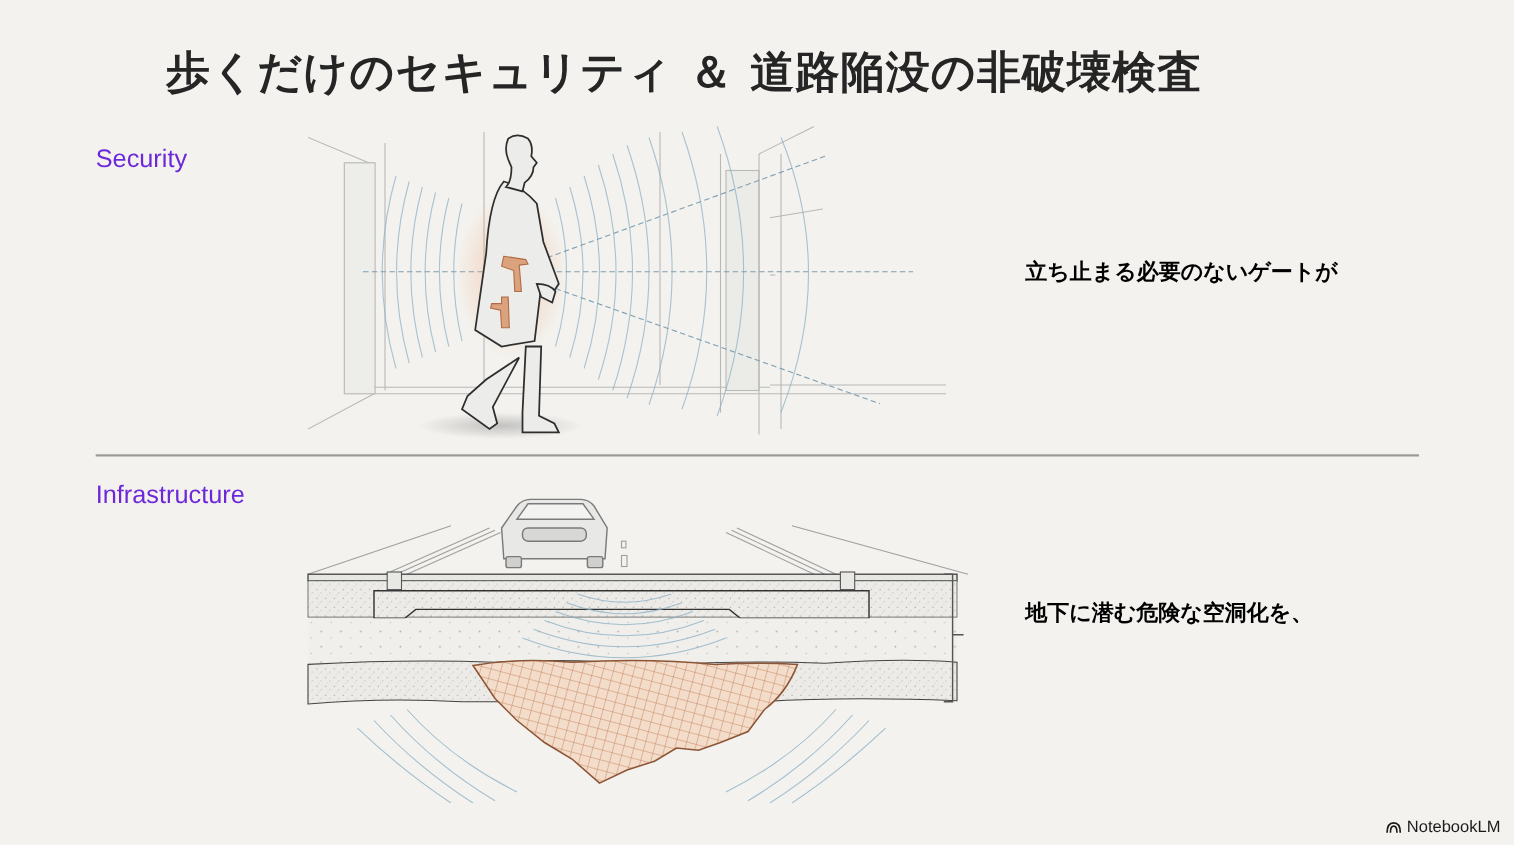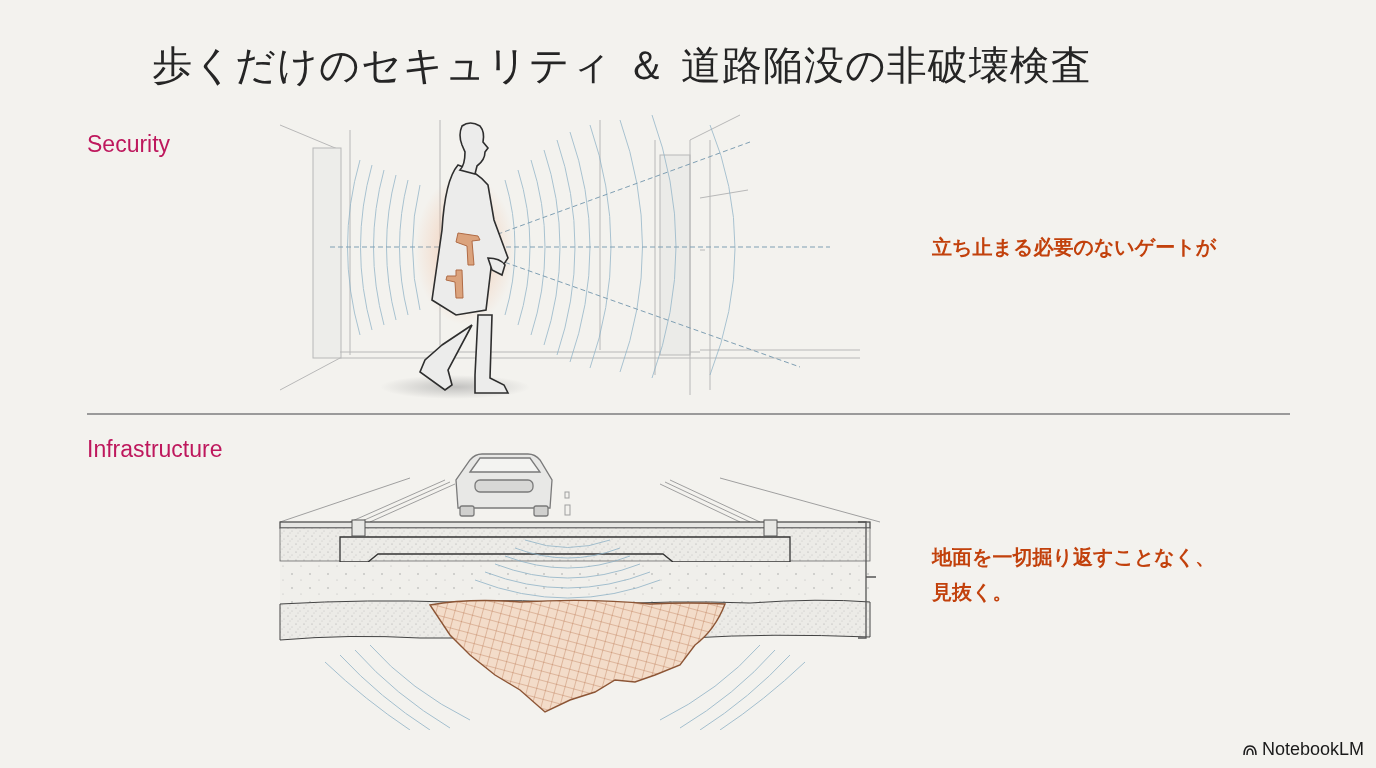--- a/index.html
+++ b/index.html
@@ -8,43 +8,43 @@
     background: #f3f2ee;
     font-family: "DejaVu Sans", "Liberation Sans", sans-serif;
     position: relative;
     color: #1c1c1c;
   }
   .slide { position: absolute; inset: 0; }
   .title {
     position: absolute; top: 38px; left: 0; width: 1244px;
     text-align: center;
     font-family: "DejaVu Serif", "Liberation Serif", serif;
-    font-weight: normal; font-size: 40px; letter-spacing: 1px;
+    font-weight: bold; font-size: 40px; letter-spacing: 1px;
     color: #252525;
   }
   .section-label {
     position: absolute; left: 87px;
     font-family: "Liberation Sans", "DejaVu Sans", sans-serif;
-    font-size: 23px; color: #be185d;
+    font-size: 23px; color: #6d28d9;
   }
   .caption {
     position: absolute; left: 932px;
     font-family: "DejaVu Sans", sans-serif;
-    font-weight: bold; font-size: 20px; line-height: 35px; color: #c2410c;
+    font-weight: bold; font-size: 20px; line-height: 35px; color: #000000; text-align: right;
   }
   .caption span { display: block; white-space: nowrap; }
   .divider {
     position: absolute; left: 87px; top: 413px; width: 1203px; height: 2px;
     background: #9a9a9a;
   }
   .illus { position: absolute; }
   .brand {
     position: absolute; right: 12px; bottom: 8px;
     display: flex; align-items: center; gap: 5px;
-    font-family: "Liberation Sans", sans-serif; font-size: 18px; color: #1a1a1a;
+    font-family: "Liberation Sans", sans-serif; font-size: 15px; color: #1a1a1a;
   }
   .brand svg { width: 14px; height: 12px; }
 </style>
 </head>
 <body>
 
 <div class="slide">
 
   <div class="title">歩くだけのセキュリティ ＆ 道路陥没の非破壊検査</div>
 
@@ -200,22 +200,21 @@
       <path d="M520 225 Q480 268 430 300"></path>
       <path d="M535 232 Q495 270 450 300"></path>
     </g>
 
     <path d="M160 175 Q200 168 250 172 Q320 168 380 174 Q420 172 455 174 Q445 200 425 215 L410 235 L385 245 L365 252 L345 250 L325 262 L300 270 L275 282 L250 260 L225 245 L200 225 L180 205 Z" fill="url(#mesh)" stroke="#8c5535" stroke-width="1.4"></path>
 
     <path d="M588 92 L596 92 L596 208 L588 208 M596 147 L606 147" stroke="#555" stroke-width="1.3" fill="none"></path>
   </svg>
 
   <div class="caption" style="top:540px">
-    <span>地面を一切掘り返すことなく、</span>
-    <span>見抜く。</span>
+    <span>地下に潜む危険な空洞化を、</span>
   </div>
 
   <div class="brand">
     <svg viewBox="0 0 14 12">
       <path d="M1 11 Q1 2 7 2 Q13 2 13 11" stroke="#1a1a1a" stroke-width="1.5" fill="none"></path>
       <path d="M4 11 Q4 5 7 5 Q10 5 10 11" stroke="#1a1a1a" stroke-width="1.5" fill="none"></path>
     </svg>
     <span>NotebookLM</span>
   </div>
 </div>

